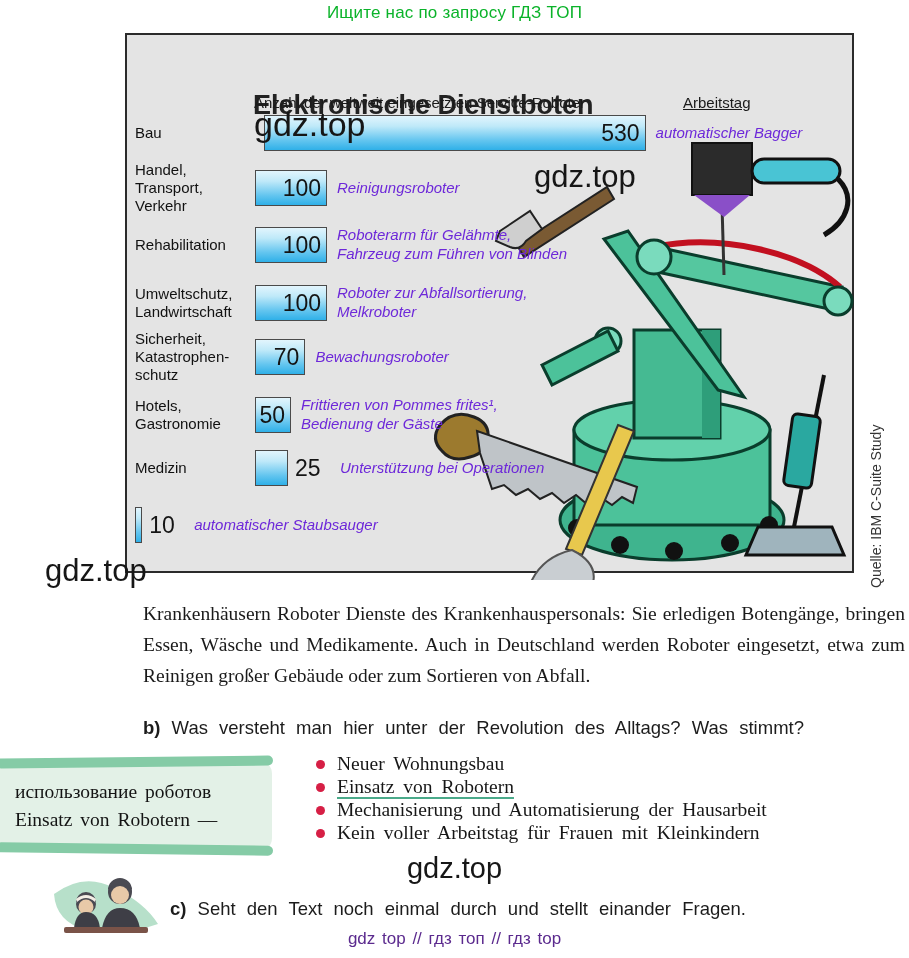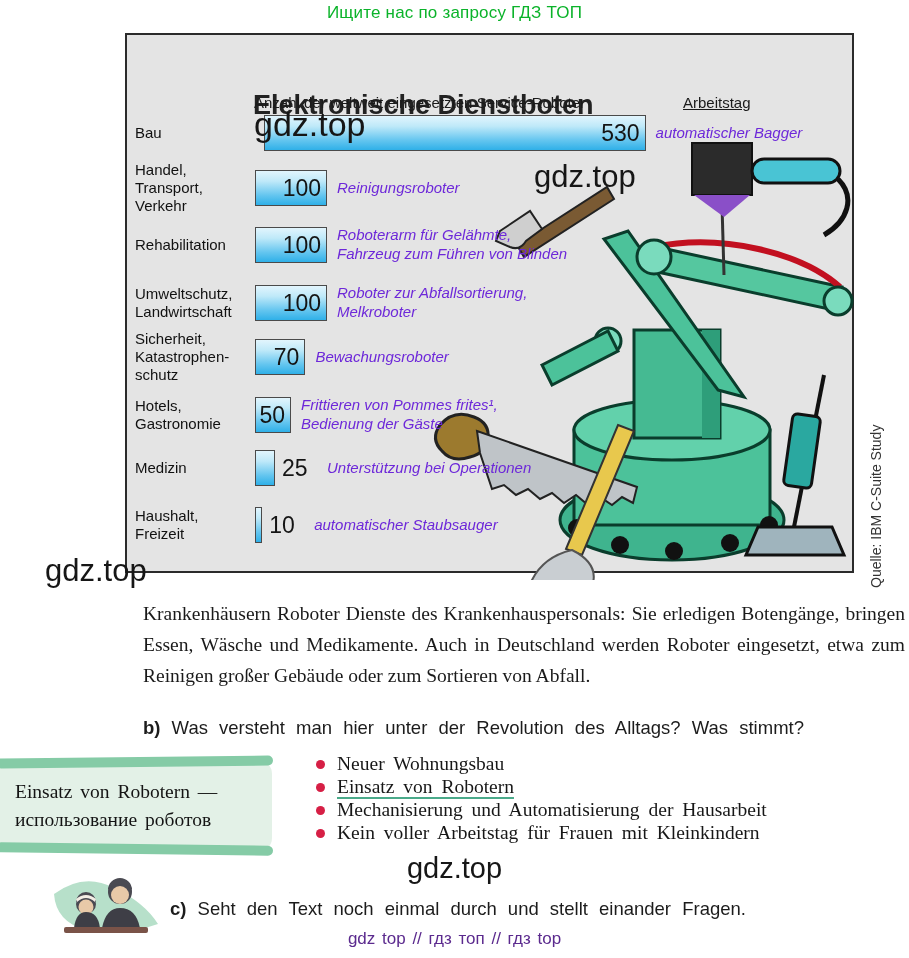--- a/index.html
+++ b/index.html
@@ -192,28 +192,26 @@
       <div class="cat">Hotels,
 Gastronomie</div>
       <div class="bar" style="width: 36px;">
           <span class="val">50</span>
         </div>
       <div class="example">Frittieren von Pommes frites¹,
 Bedienung der Gäste</div>
     </div>
     <div class="row val-outside" style="top:415px">
       <div class="cat">Medizin</div>
-      <div class="bar" style="width: 20px;">
+      <div class="bar" style="width: 33px;">
           <span class="val">25</span>
         </div>
       <div class="example">Unterstützung bei Operationen</div>
     </div>
     <div class="row val-outside" style="top:472px">
-      <div class="cat">Haushalt,
-Freizeit</div>
       <div class="bar" style="width: 7.2px;">
           <span class="val">10</span>
         </div>
       <div class="example">automatischer Staubsauger</div>
     </div>
 
     <div class="wm wm1">gdz.top</div>
     <div class="wm wm2">gdz.top</div>
   </div>
 
@@ -225,22 +223,22 @@
 
   <div class="task task-b">
     <b>b)</b>
     <span>Was versteht man hier unter der Revolution des Alltags? Was stimmt?</span>
   </div>
 
   <div class="vocab">
     <div class="stroke top"></div>
     <div class="stroke bottom"></div>
     <div class="vtext">
+      <div>использование роботов</div>
       <div>Einsatz von Robotern —</div>
-      <div>использование роботов</div>
     </div>
   </div>
 
   <div class="options">
     <div class="option">
       <span class="dot"></span>
       <span class="opt-text">Neuer Wohnungsbau</span>
     </div>
     <div class="option">
       <span class="dot"></span>

